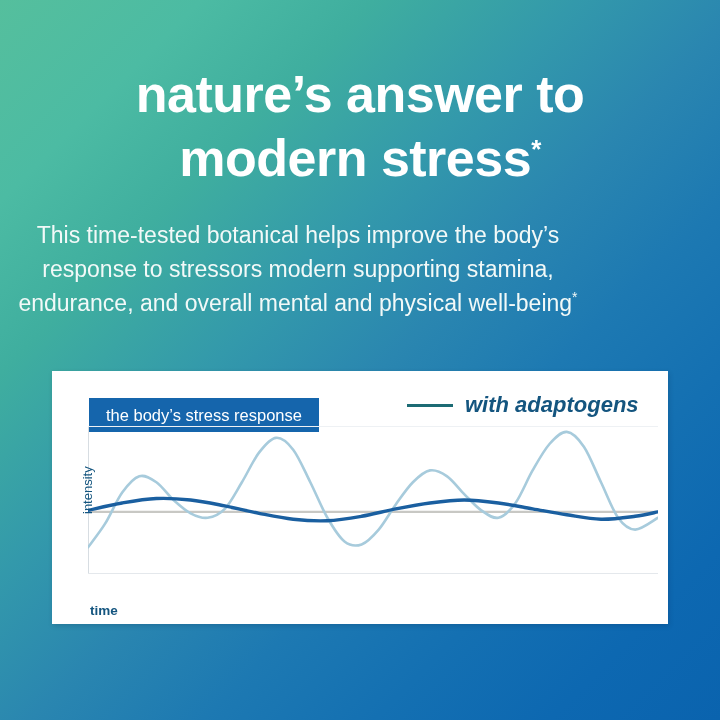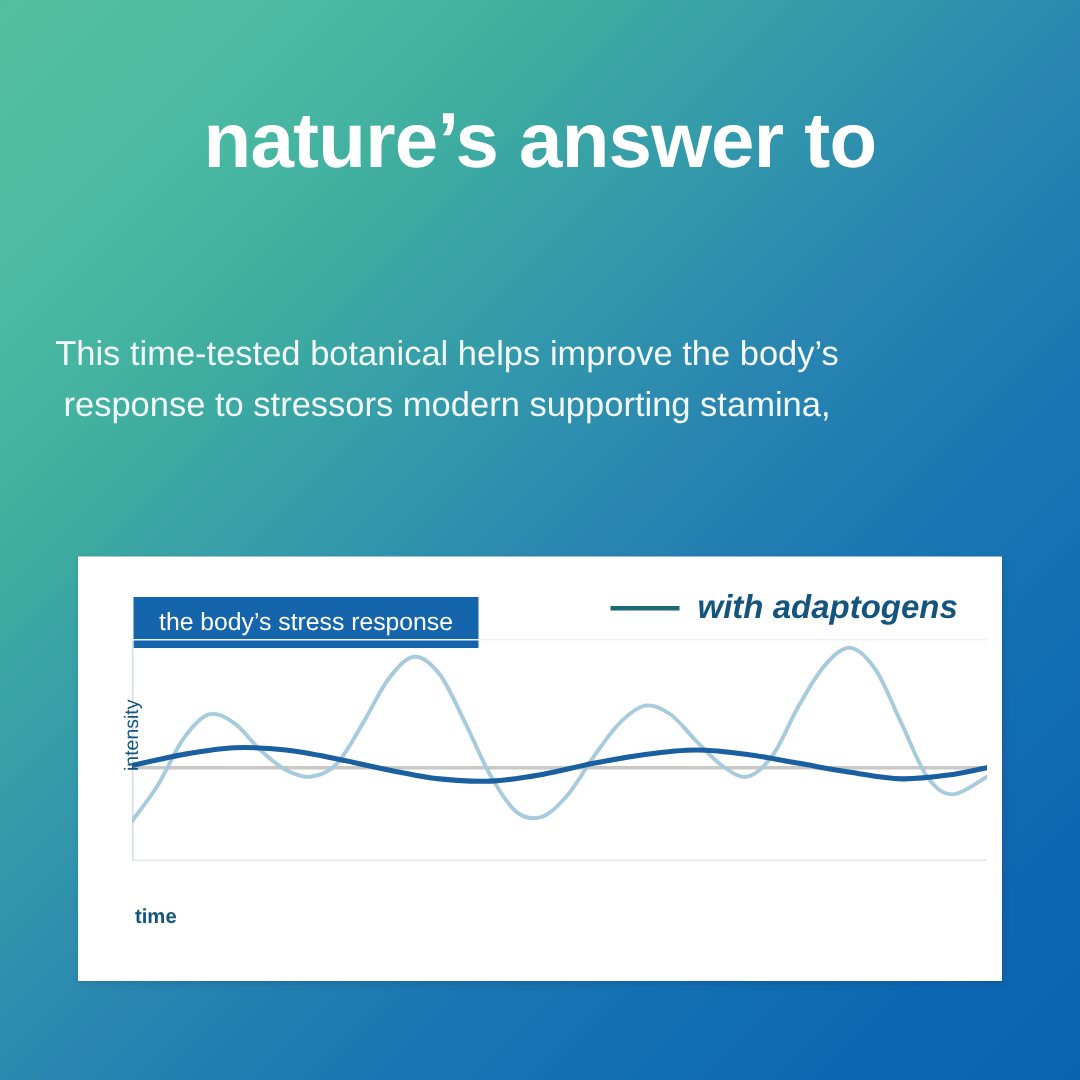--- a/index.html
+++ b/index.html
@@ -68,21 +68,21 @@
     vertical-align: super;
     line-height: 0;
   }
 
   
   .card {
     position: absolute;
     left: 52px;
     top: 371px;
     width: 616px;
-    height: 283px;
+    height: 253px;
     background: #ffffff;
     box-shadow: 1px 2px 5px rgba(0, 30, 60, 0.18);
   }
 
   .banner {
     position: absolute;
     left: 37px;
     top: 27px;
     height: 34px;
     padding: 0 17px;
@@ -169,25 +169,27 @@
     overflow: hidden;
   }
 </style>
 </head>
 <body>
 
 <div class="poster">
 
   <div class="headline">
     <span class="ln">nature’s answer to</span>
+    <span class="ln"><span>modern stress</span><span class="star">*</span></span>
   </div>
 
   <div class="subtitle">
     <span class="ln">This time-tested botanical helps improve the body’s</span>
     <span class="ln">response to stressors modern supporting stamina,</span>
+    <span class="ln"><span>endurance, and overall mental and physical well-being</span><span class="star">*</span></span>
   </div>
 
   <div class="card">
 
     <div class="banner">the body’s stress response</div>
 
     <div class="legend">
       <div class="legend-row">
         <span class="legend-swatch with"></span>
         <span class="legend-label with">with adaptogens</span>

